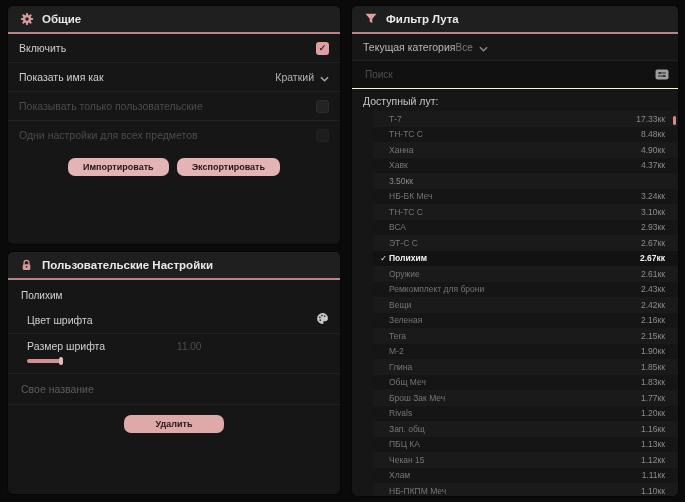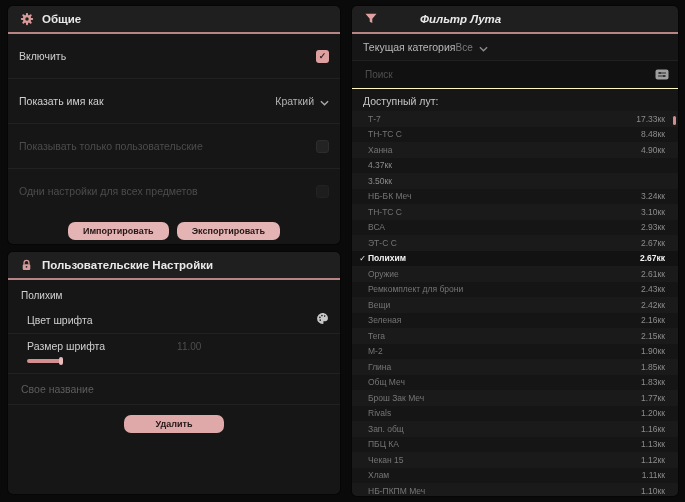--- a/index.html
+++ b/index.html
@@ -10,27 +10,27 @@
   }
   .panel{
     position:absolute;background:#161616;border-radius:5px;overflow:hidden;
     box-shadow:0 0 0 1px #060606;
   }
   .panel-header{
     height:26px;background:#1f1f1f;display:flex;align-items:center;gap:8px;
     padding:0 11px;border-bottom:2px solid #b98484;
   }
   .panel-title{color:#e9e9e9;font-weight:bold;font-size:11.5px;}
-  .panel-title.italic{font-style:italic;margin-left:34px;}
+  .panel-title.italic{}
   .hicon{width:15px;height:15px;display:flex;align-items:center;justify-content:center;}
 
   
   .srow{
     display:flex;align-items:center;justify-content:space-between;
-    padding:8px 11px;height:28px;border-bottom:1px solid #212121;
+    padding:0 11px;height:28px;border-bottom:1px solid #212121;
   }
   .srow .lbl{color:#cfcfcf;font-size:10.5px;}
   .srow.disabled .lbl{color:#4c4c4c;}
   .srow.noline{border-bottom:none;}
 
   .cb{width:13px;height:13px;border-radius:3px;display:flex;align-items:center;justify-content:center;}
   .cb.on{background:#dda0a0;color:#3a1f1f;font-size:9px;font-weight:bold;}
   .cb.off{background:#232323;border:1px solid #2d2d2d;box-sizing:border-box;}
 
   .dropdown{display:flex;align-items:center;gap:6px;cursor:pointer;}
@@ -69,21 +69,21 @@
   .catrow{display:flex;align-items:center;justify-content:flex-start;
           padding:0 11px;height:26px;border-bottom:1px solid #212121;}
   .catrow .lbl{color:#b8b8b8;font-size:10.5px;}
   .searchrow{display:flex;align-items:center;justify-content:space-between;
              padding:0 9px 0 11px;height:27px;background:#111111;border-bottom:1px solid #fef9c3;}
   .searchrow input{background:transparent;border:none;outline:none;color:#aaaaaa;
                    font-size:10px;flex:1;font-family:"Liberation Sans",sans-serif;}
   .searchrow input::placeholder{color:#4f4f4f;}
   .avail{padding:6px 11px 4px 11px;color:#c6c6c6;font-size:10.5px;}
 
-  .loot-list{position:relative;height:388px;overflow:hidden;}
+  .loot-list{position:relative;height:388px;overflow:hidden;margin-left:21px;}
   .loot-row{display:flex;align-items:center;height:15.5px;padding:0 13px 0 5px;
             box-sizing:border-box;background:#151515;cursor:pointer;}
   .loot-row.alt{background:#1a1a1a;}
   .loot-row .check{width:11px;color:#f2f2f2;font-size:8px;text-align:center;flex:none;}
   .loot-row .lname{flex:1;color:#757575;font-size:8.5px;white-space:nowrap;overflow:hidden;}
   .loot-row .lval{color:#8c8c8c;font-size:8.5px;}
   .loot-row.checked .lname,.loot-row.checked .lval{color:#f4f4f4;font-weight:bold;}
   .loot-row.checked{background:#121212;}
   .scroll-thumb{position:absolute;right:2px;top:5px;width:3px;height:9px;
                 background:#d08d8d;border-radius:2px;}
@@ -240,20 +240,21 @@
           <span class="lname">ТН-ТС С</span>
           <span class="lval">8.48кк</span>
         </div>
         <div class="loot-row alt">
           <span class="check"></span>
           <span class="lname">Ханна</span>
           <span class="lval">4.90кк</span>
         </div>
         <div class="loot-row">
           <span class="check"></span>
+          <span class="lname">Хавк</span>
           <span class="lval">4.37кк</span>
         </div>
         <div class="loot-row alt">
           <span class="check"></span>
           <span class="lval">3.50кк</span>
         </div>
         <div class="loot-row">
           <span class="check"></span>
           <span class="lname">НБ-БК Меч</span>
           <span class="lval">3.24кк</span>

